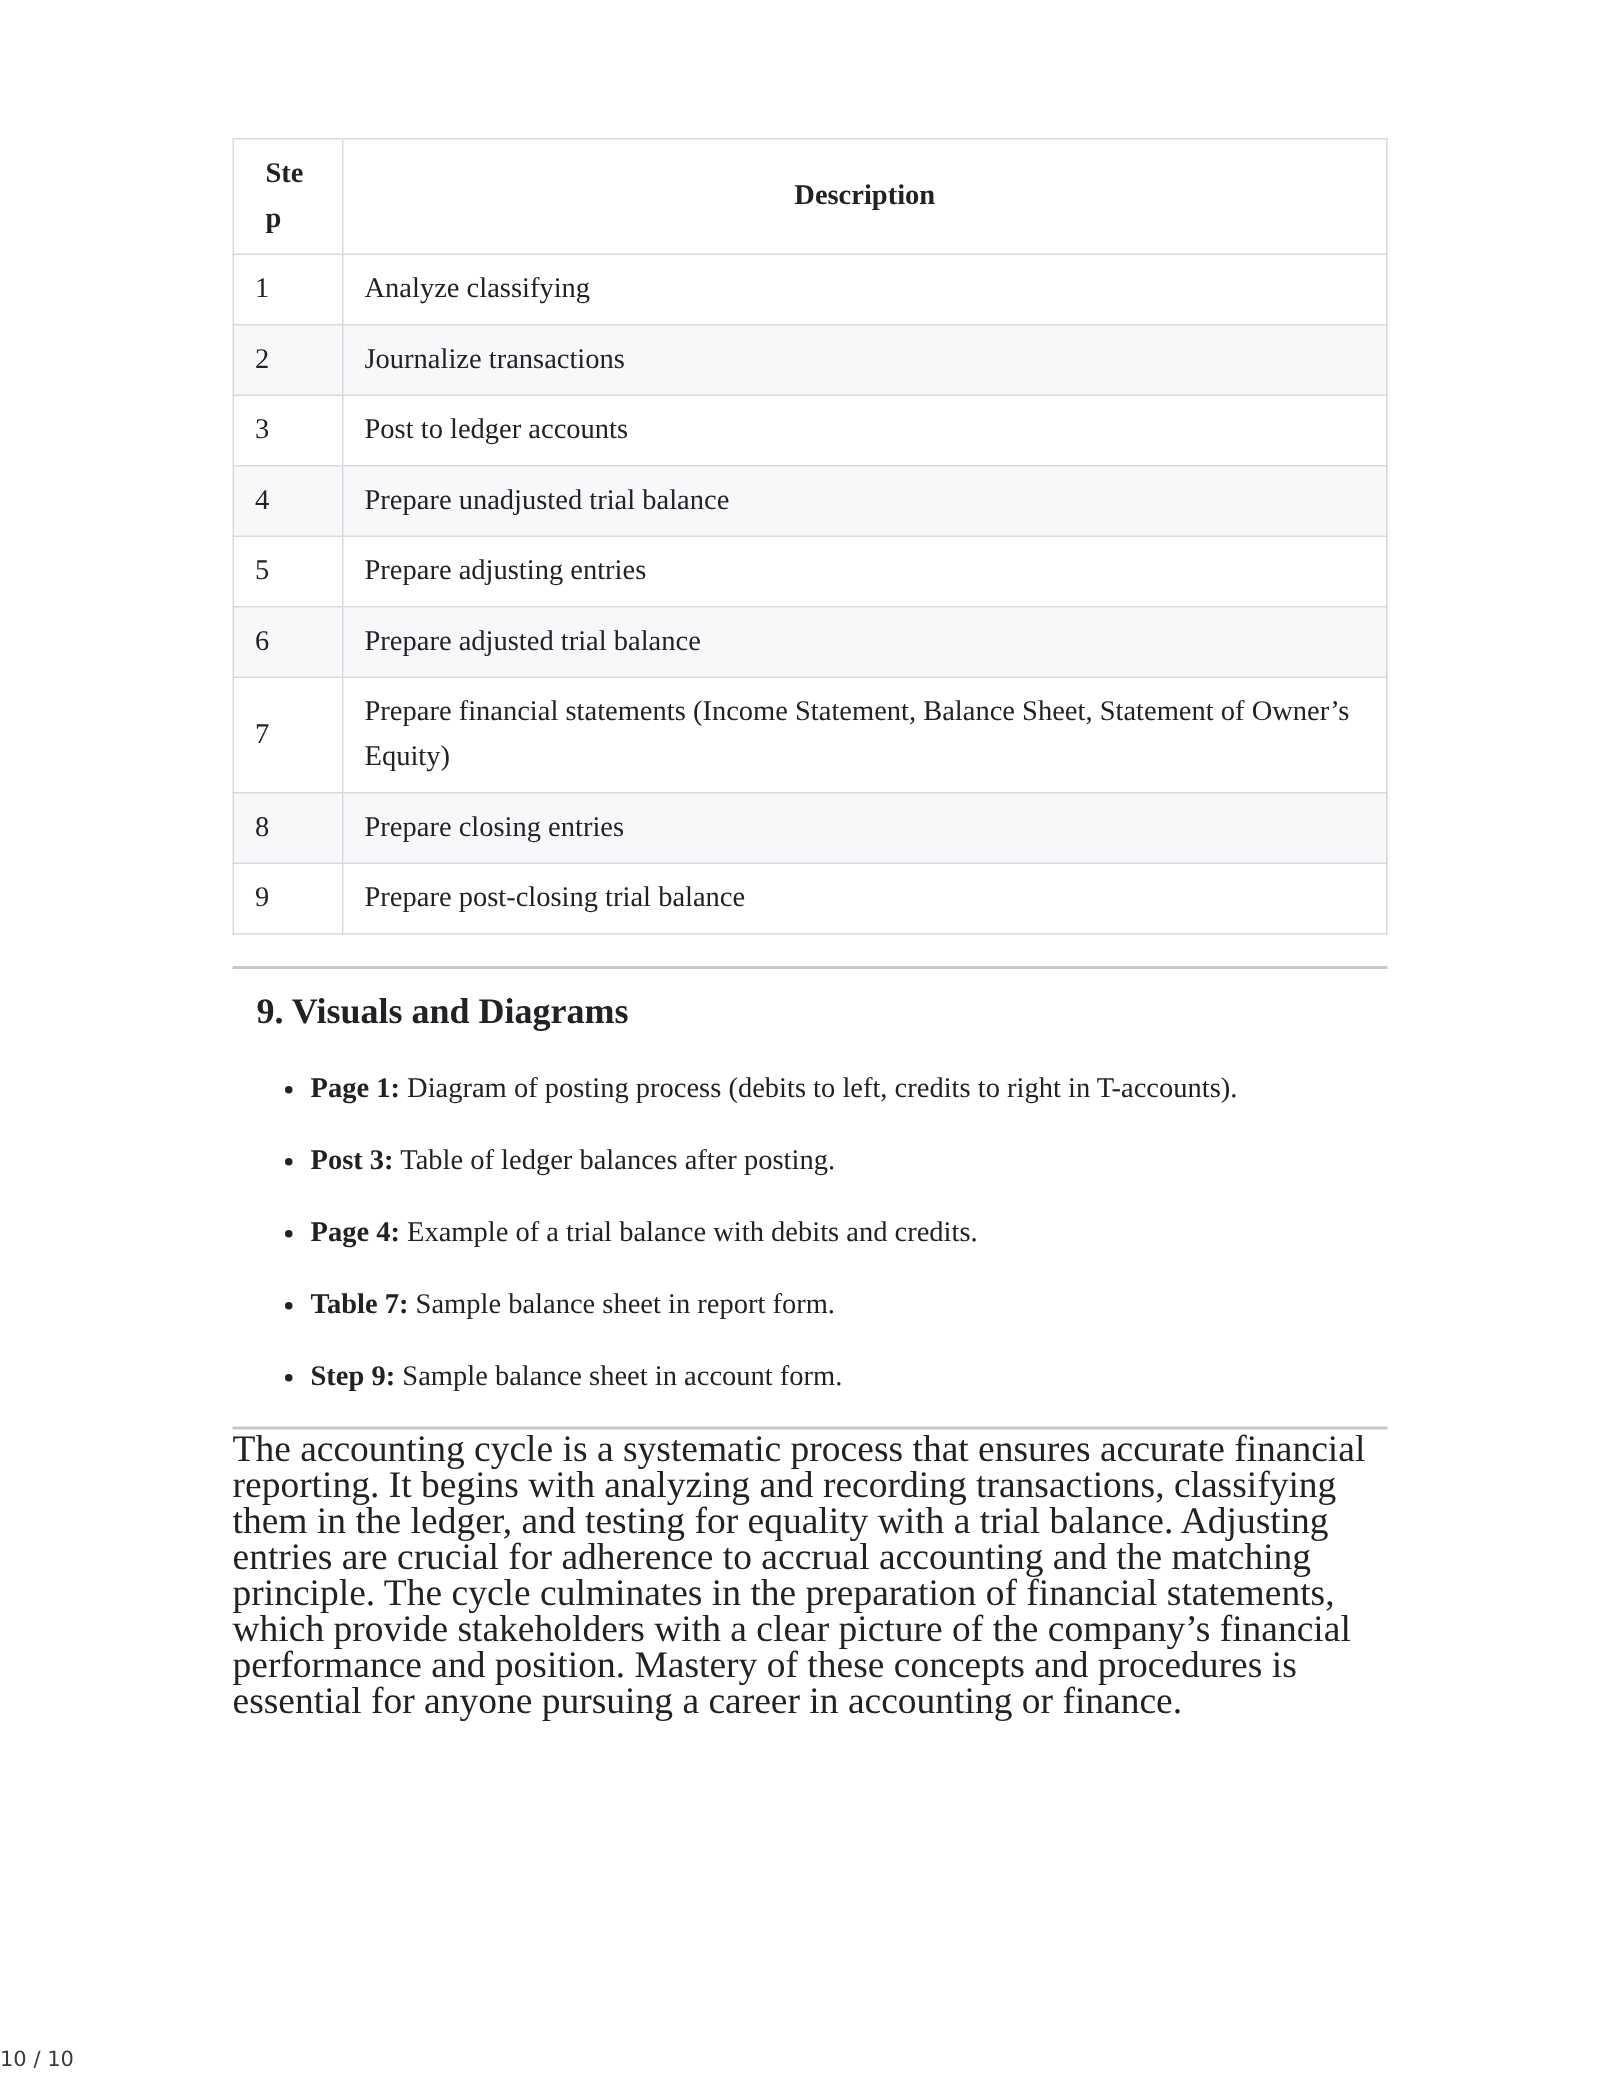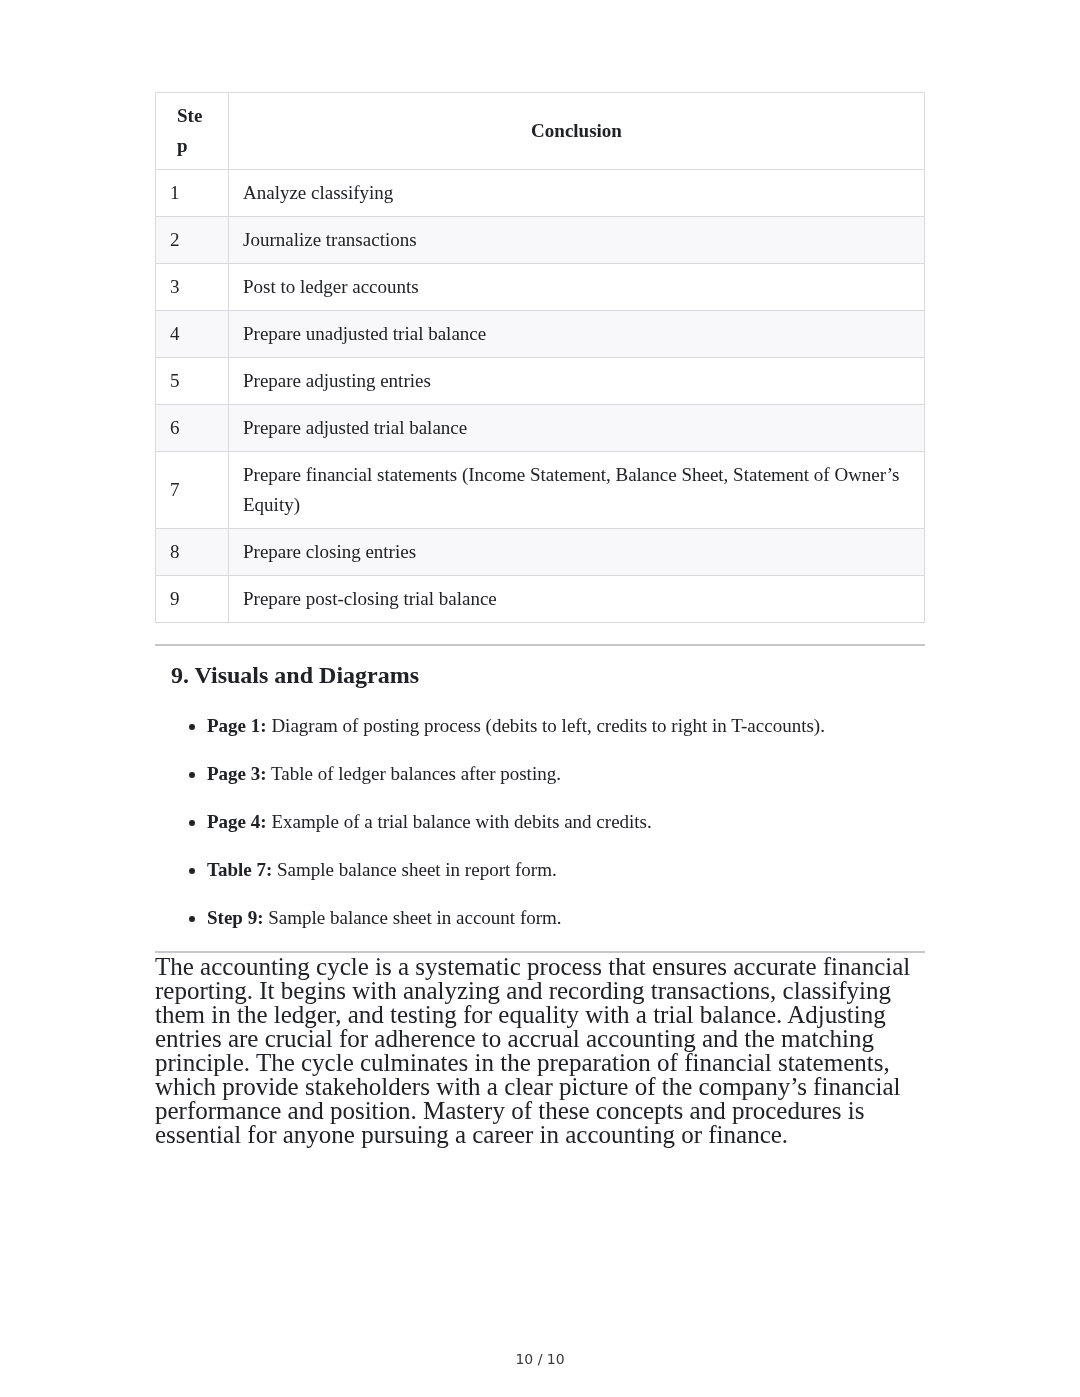--- a/index.html
+++ b/index.html
@@ -74,39 +74,38 @@
     font-size: 25px;
     line-height: 24px;
     margin: 2px 0 0 0;
   }
 
   
   .page-footer {
     position: absolute;
     left: 0;
     right: 0;
-    bottom: 30px;
-    text-align: center;
+    bottom: 16px;
     font-family: "DejaVu Sans", "Liberation Sans", sans-serif;
     font-size: 14px;
     color: #3a3a3a;
   }
 </style>
 </head>
 <body>
 
 <div class="page">
 
   <table class="steps">
     <thead>
       <tr>
         <th class="col-step">
           <span class="th-step-inner">Step</span>
         </th>
-        <th>Conclusion</th>
+        <th>Description</th>
       </tr>
     </thead>
     <tbody>
       <tr>
         <td>1</td>
         <td>Analyze classifying</td>
       </tr>
       <tr>
         <td>2</td>
         <td>Journalize transactions</td>
@@ -141,21 +140,21 @@
       </tr>
     </tbody>
   </table>
 
   <hr class="sect-divider">
 
   <h2 class="sect-heading">9. Visuals and Diagrams</h2>
 
   <ul class="visuals-list">
     <li><strong>Page 1:</strong><span> Diagram of posting process (debits to left, credits to right in T-accounts).</span></li>
-    <li><strong>Page 3:</strong><span> Table of ledger balances after posting.</span></li>
+    <li><strong>Post 3:</strong><span> Table of ledger balances after posting.</span></li>
     <li><strong>Page 4:</strong><span> Example of a trial balance with debits and credits.</span></li>
     <li><strong>Table 7:</strong><span> Sample balance sheet in report form.</span></li>
     <li><strong>Step 9:</strong><span> Sample balance sheet in account form.</span></li>
   </ul>
 
   <hr class="sect-divider">
 
 
   <p class="body-paragraph">The accounting cycle is a systematic process that ensures accurate financial reporting. It begins with analyzing and recording transactions, classifying them in the ledger, and testing for equality with a trial balance. Adjusting entries are crucial for adherence to accrual accounting and the matching principle. The cycle culminates in the preparation of financial statements, which provide stakeholders with a clear picture of the company’s financial performance and position. Mastery of these concepts and procedures is essential for anyone pursuing a career in accounting or finance.</p>
 

